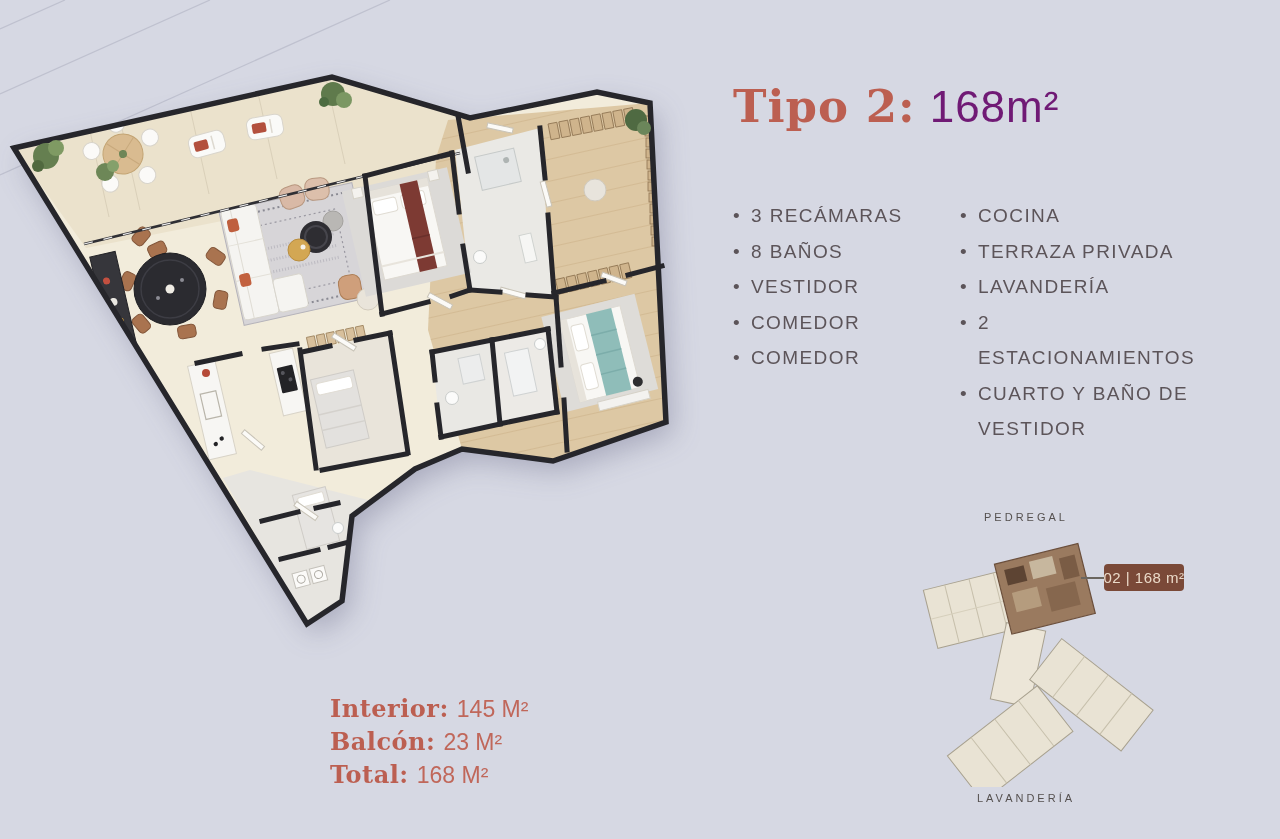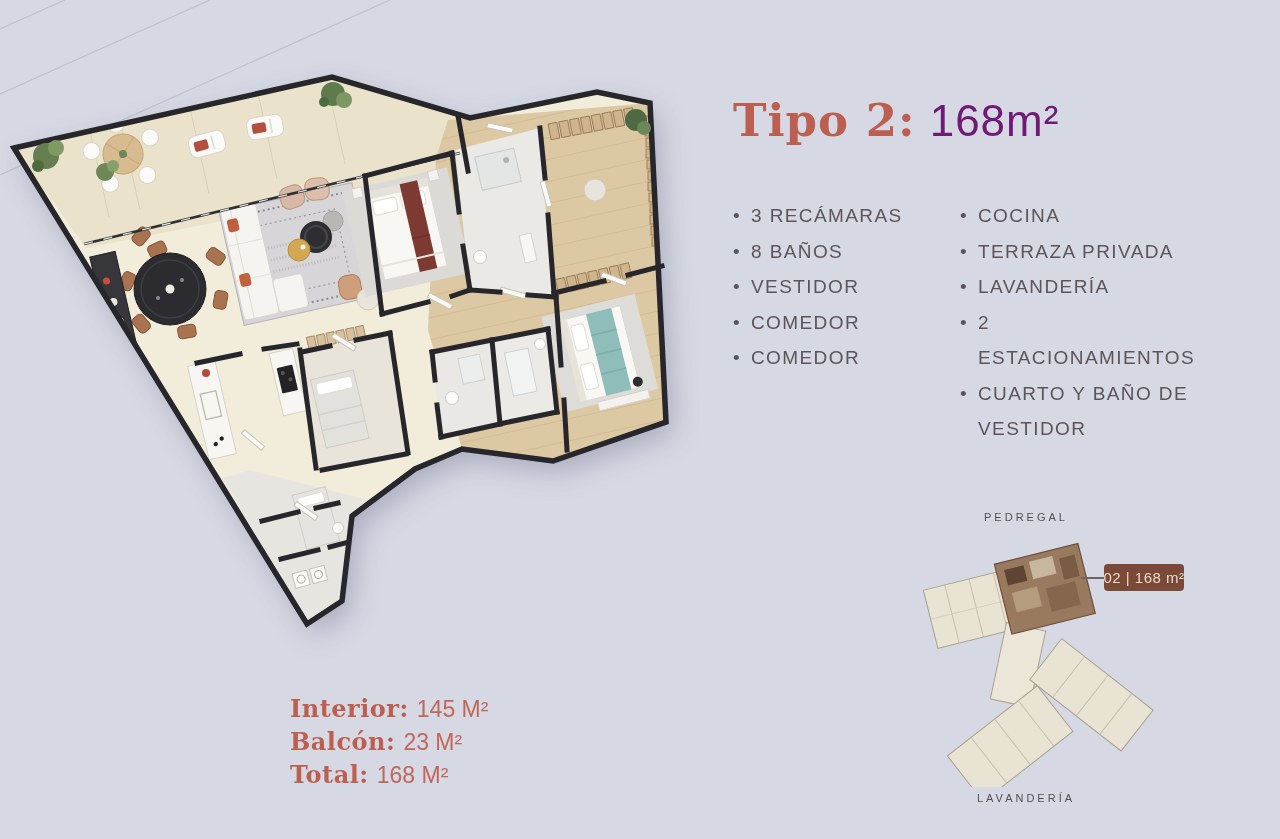--- a/index.html
+++ b/index.html
@@ -9,40 +9,40 @@
     background:#d6d8e3;
     font-family:"Liberation Sans", sans-serif;
   }
   .abs { position:absolute; }
 
   
   #plan-svg { left:0; top:0; width:700px; height:839px; }
   .plan-shadow { filter: drop-shadow(7px 11px 14px rgba(70,70,105,0.30)); }
 
   
-  .title-row { left:733px; top:94px; display:flex; align-items:baseline; gap:14px; white-space:nowrap; }
+  .title-row { left:733px; top:80px; display:flex; align-items:baseline; gap:14px; white-space:nowrap; }
   .title-bold {
     font-family:"DejaVu Serif", serif; font-weight:700;
     font-size:45px; color:#bc5f51; letter-spacing:1px;
   }
   .title-light { font-size:44px; color:#701a75; font-weight:400; letter-spacing:1px; }
 
   .features { top:198px; list-style:none; }
   .features-left  { left:733px; width:215px; }
   .features-right { left:960px; width:252px; }
   .features li {
     display:flex; line-height:35.5px;
     font-size:19px; letter-spacing:1.4px; color:#5c5459;
   }
   .features .bullet { width:18px; flex:0 0 18px; color:#5c5459; }
   .features .ftext { flex:1; }
 
   
   .stats { left:290px; top:694px; }
-  .stat-line { line-height:30px; white-space:nowrap; }
+  .stat-line { line-height:30px; white-space:nowrap;margin-left:40px; }
   .stat-label {
     font-family:"DejaVu Serif", serif; font-weight:700;
     font-size:24px; color:#bc5f51; letter-spacing:0.5px;
   }
   .stat-value { font-size:23px; color:#c0675a; margin-left:8px; }
 
   
   .minimap-label {
     left:890px; width:272px; text-align:center;
     font-size:11px; letter-spacing:3px; color:#55504f;

